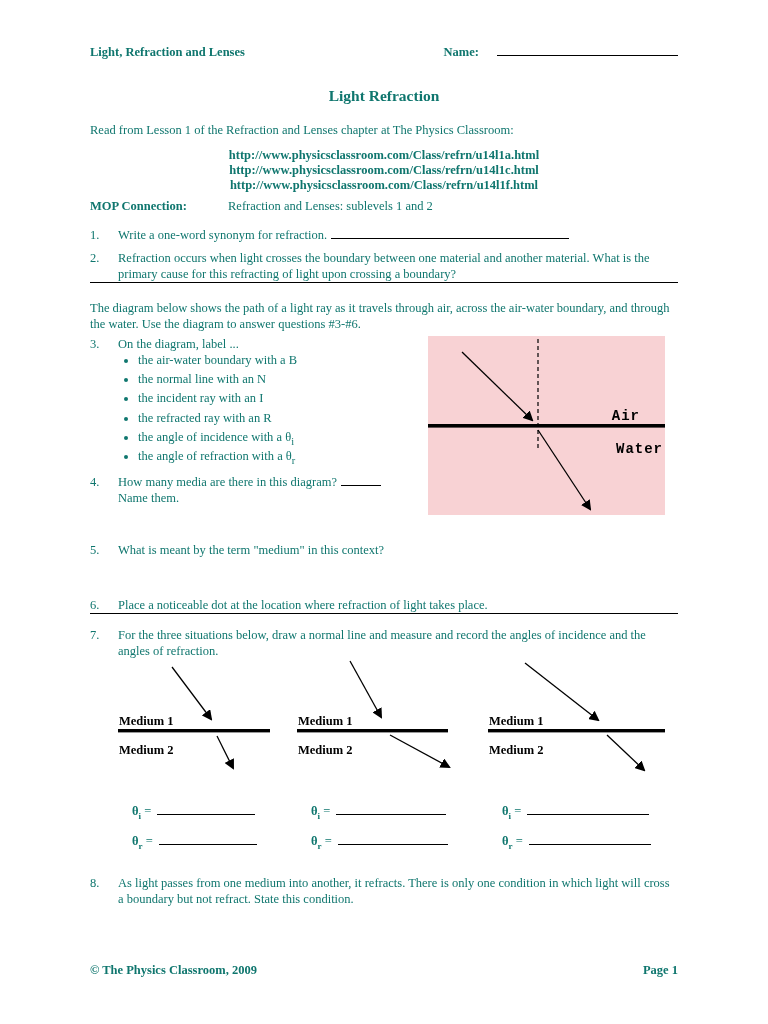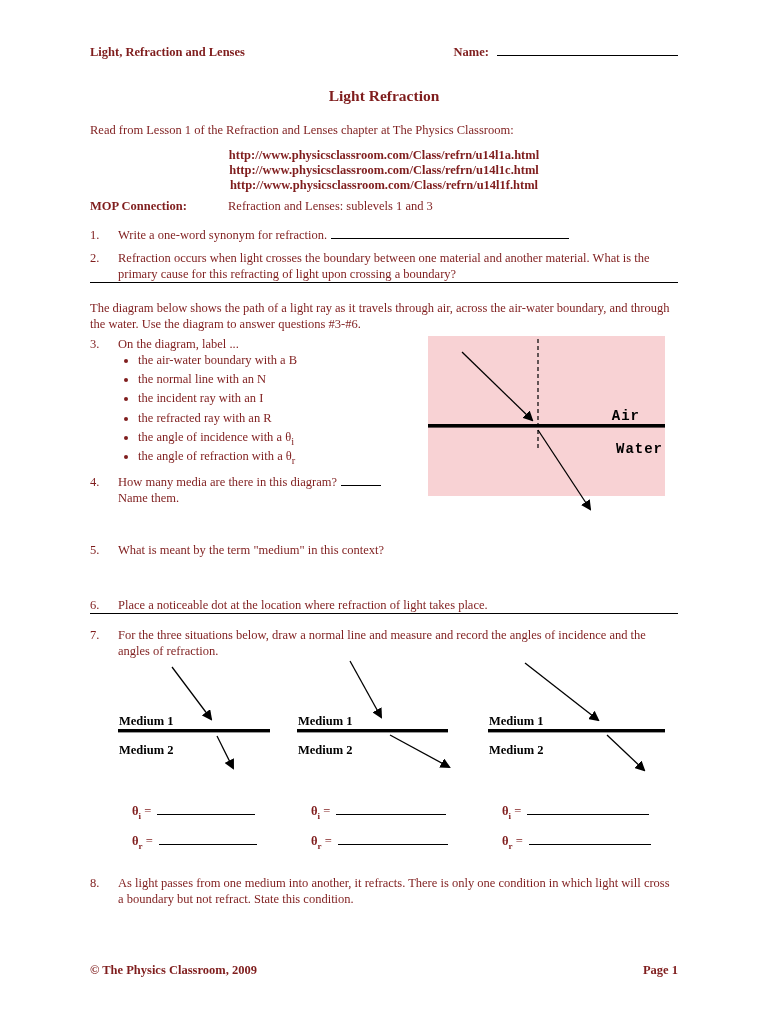--- a/index.html
+++ b/index.html
@@ -1,27 +1,27 @@
 <!DOCTYPE html>
 <html><head>
 <meta charset="utf-8">
 <style>
   * { margin:0; padding:0; box-sizing:border-box; }
   html,body { background:#fff; }
   .page {
     position:relative; width:768px; height:1024px; margin:0 auto;
-    background:#fff; color:#7f1d1d; overflow:hidden;
+    background:#fff; color:#0f766e; overflow:hidden;
     font-family:"Liberation Serif", serif; font-size:12.5px; line-height:1.28;
     padding:44px 90px 0 90px;
   }
   b, .bold { font-weight:normal; }
   .doc-header { display:flex; justify-content:space-between; align-items:baseline; }
   .doc-header .left { font-weight:bold; }
   .name-area { display:flex; align-items:baseline; }
-  .name-area .label { font-weight:bold; margin-right:8px; }
+  .name-area .label { font-weight:bold; margin-right:18px; }
   .blank { display:inline-block; border-bottom:1px solid #000; height:12px; vertical-align:baseline; }
   .name-blank { width:181px; }
   h1.title { text-align:center; font-size:15.5px; font-weight:bold; margin-top:26px; }
   .read-from { margin-top:16px; }
   .urls { text-align:center; font-weight:bold; margin-top:10px; line-height:15px; }
   .mop-row { margin-top:5px; }
   .mop-label { font-weight:bold; display:inline-block; width:138px; }
   .q { display:flex; }
   .qnum { width:28px; flex:none; }
   .qbody { flex:1; }
@@ -35,21 +35,21 @@
   .mid-section { position:relative; margin-top:4px; min-height:200px; }
   .left-col { width:335px; }
   ul.q3-bullets { list-style:disc outside; padding-left:20px; margin-top:1px;
     line-height:15.8px; }
   .q4 { margin-top:5px; }
   .q4 .blank { width:40px; margin-left:4px; }
   .q5 { margin-top:36px; }
   .q6 { margin-top:39px; }
   .q7 { margin-top:13px; }
   .q8 { margin-top:12px; }
-  .pink-diagram { position:absolute; top:0; right:13px; width:237px; height:160px; }
+  .pink-diagram { position:absolute; top:0; right:13px; width:237px; height:179px; }
   .mono-label { font-family:"Liberation Mono","DejaVu Sans Mono",monospace; font-weight:bold; font-size:14px; letter-spacing:1px; }
   .med-label { font-family:"Liberation Serif",serif; font-weight:bold; font-size:12.5px; }
   .situations-row { display:flex; margin-top:0; }
   .situation { flex:none; }
   .s1 { margin-left:28px; width:152px; }
   .s2 { margin-left:27px; width:151px; }
   .s3 { margin-left:40px; width:177px; }
   .sit-svg { display:block; overflow:visible; }
   .theta-rows { padding-left:14px; margin-top:14px; }
   .theta-row { margin-bottom:11px; white-space:nowrap; }
@@ -78,21 +78,21 @@
 
   <p class="read-from"><span>Read from </span><b>Lesson 1</b><span> of the </span><b>Refraction and Lenses</b><span> chapter at </span><b>The Physics Classroom:</b></p>
 
   <div class="urls">
     <div>http://www.physicsclassroom.com/Class/refrn/u14l1a.html</div>
     <div>http://www.physicsclassroom.com/Class/refrn/u14l1c.html</div>
     <div>http://www.physicsclassroom.com/Class/refrn/u14l1f.html</div>
   </div>
 
   <div class="mop-row">
-    <span class="mop-label">MOP Connection:</span><span>Refraction and Lenses:  sublevels 1 and 3</span>
+    <span class="mop-label">MOP Connection:</span><span>Refraction and Lenses:  sublevels 1 and 2</span>
   </div>
 
   <div class="q q1">
     <span class="qnum">1.</span>
     <span class="qbody"><span>Write a one-word synonym for </span><b>refraction</b><span>.</span><span class="blank"></span></span>
   </div>
 
   <div class="q q2">
     <span class="qnum">2.</span>
     <span class="qbody">Refraction occurs when light crosses the boundary between one material and another material.  What is the primary cause for this refracting of light upon crossing a boundary?</span>

